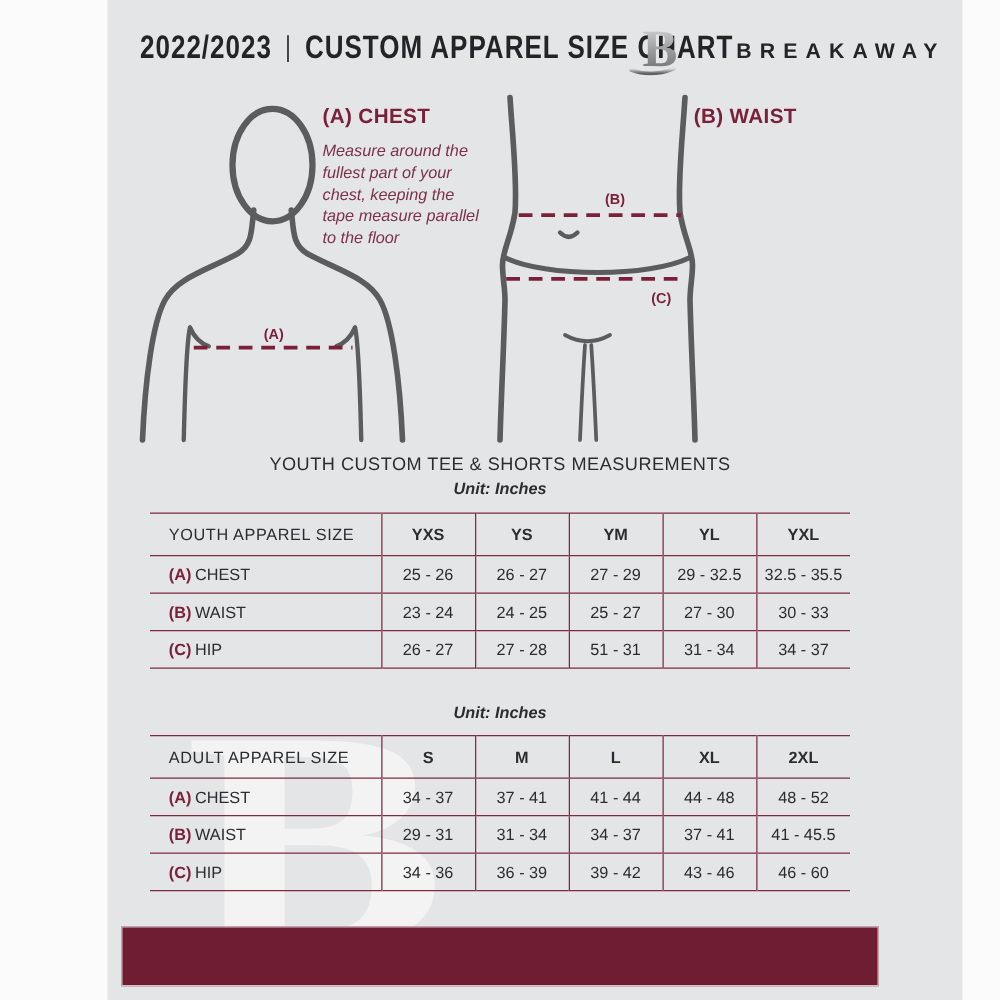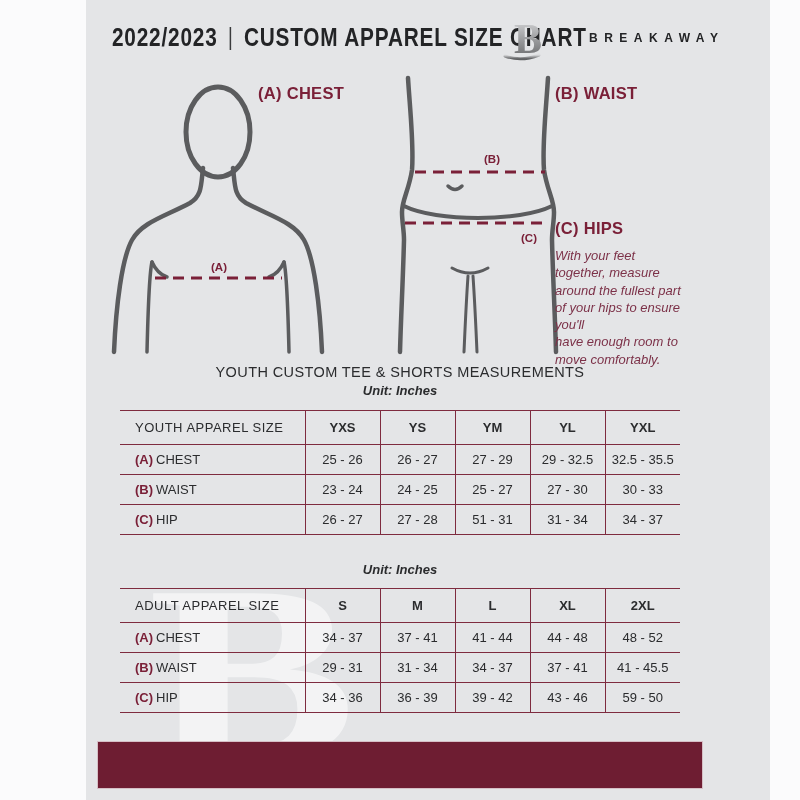--- a/index.html
+++ b/index.html
@@ -17,21 +17,21 @@
   .masthead-title{
     position:absolute;left:26px;top:22px;white-space:nowrap;
     transform:scaleX(0.80);transform-origin:left center;
     display:flex;align-items:center;gap:13px;
     font-weight:700;font-size:26px;letter-spacing:1px;color:#232426;
   }
   .masthead-sep{font-weight:400;font-size:23px;color:#3a3b3d;}
   .logo-mark{position:absolute;left:415px;top:13px;width:50px;height:50px;}
   .brand{
     position:absolute;left:471px;top:31px;
-    font-size:12px;font-weight:700;letter-spacing:6.5px;color:#232426;white-space:nowrap;padding-left:32px;
+    font-size:17px;font-weight:700;letter-spacing:6.5px;color:#232426;white-space:nowrap;padding-left:32px;
   }
   
   .figure-svg{position:absolute;left:0;top:70px;width:628px;height:300px;}
   .inst{position:absolute;width:160px;}
   .inst h3{margin:0 0 9px 0;font-size:16.5px;font-weight:700;color:#7a2038;letter-spacing:.3px;}
   .inst p{
     margin:0;font-size:13px;font-style:italic;color:#7c3148;
     line-height:1.33;white-space:pre-line;font-weight:500;
   }
   .inst-a{left:172px;top:84px;width:150px;}
@@ -122,33 +122,28 @@
     </g>
     <g font-family="Liberation Sans, sans-serif" font-size="11.5" font-weight="700" fill="#7a2038" text-anchor="middle">
       <text x="133" y="201">(A)</text>
       <text x="406" y="93">(B)</text>
       <text x="443" y="172">(C)</text>
     </g>
   </svg>
 
   <div class="inst inst-a">
     <h3>(A) CHEST</h3>
+    <p>Measure around the
+fullest part of your
+chest, keeping the
+tape measure parallel
+to the floor</p>
   </div>
   <div class="inst inst-b">
     <h3>(B) WAIST</h3>
-  </div>
-  <div class="inst inst-c">
-    <h3>(C) HIPS</h3>
-    <p>With your feet
-together, measure
-around the fullest part
-of your hips to ensure
-you'll
-have enough room to
-move comfortably.</p>
   </div>
 
   <div class="watermark">B</div>
 
   <div class="tbl-title" style="top:364px">YOUTH CUSTOM TEE &amp; SHORTS MEASUREMENTS</div>
   <div class="tbl-unit" style="top:383px">Unit: Inches</div>
   <table class="size-table" style="top:410px">
     <colgroup>
         <col class="c0">
         <col class="cn">
@@ -227,20 +222,20 @@
       <td>34 - 37</td>
       <td>37 - 41</td>
       <td>41 - 45.5</td>
     </tr>
     <tr>
       <td><span class="pfx">(C)</span><span>HIP</span></td>
       <td>34 - 36</td>
       <td>36 - 39</td>
       <td>39 - 42</td>
       <td>43 - 46</td>
-      <td>59 - 50</td>
+      <td>46 - 60</td>
     </tr>
     </tbody>
   </table>
 
   <div class="footer-bar"></div>
 
 </div>
 
 </body></html>

